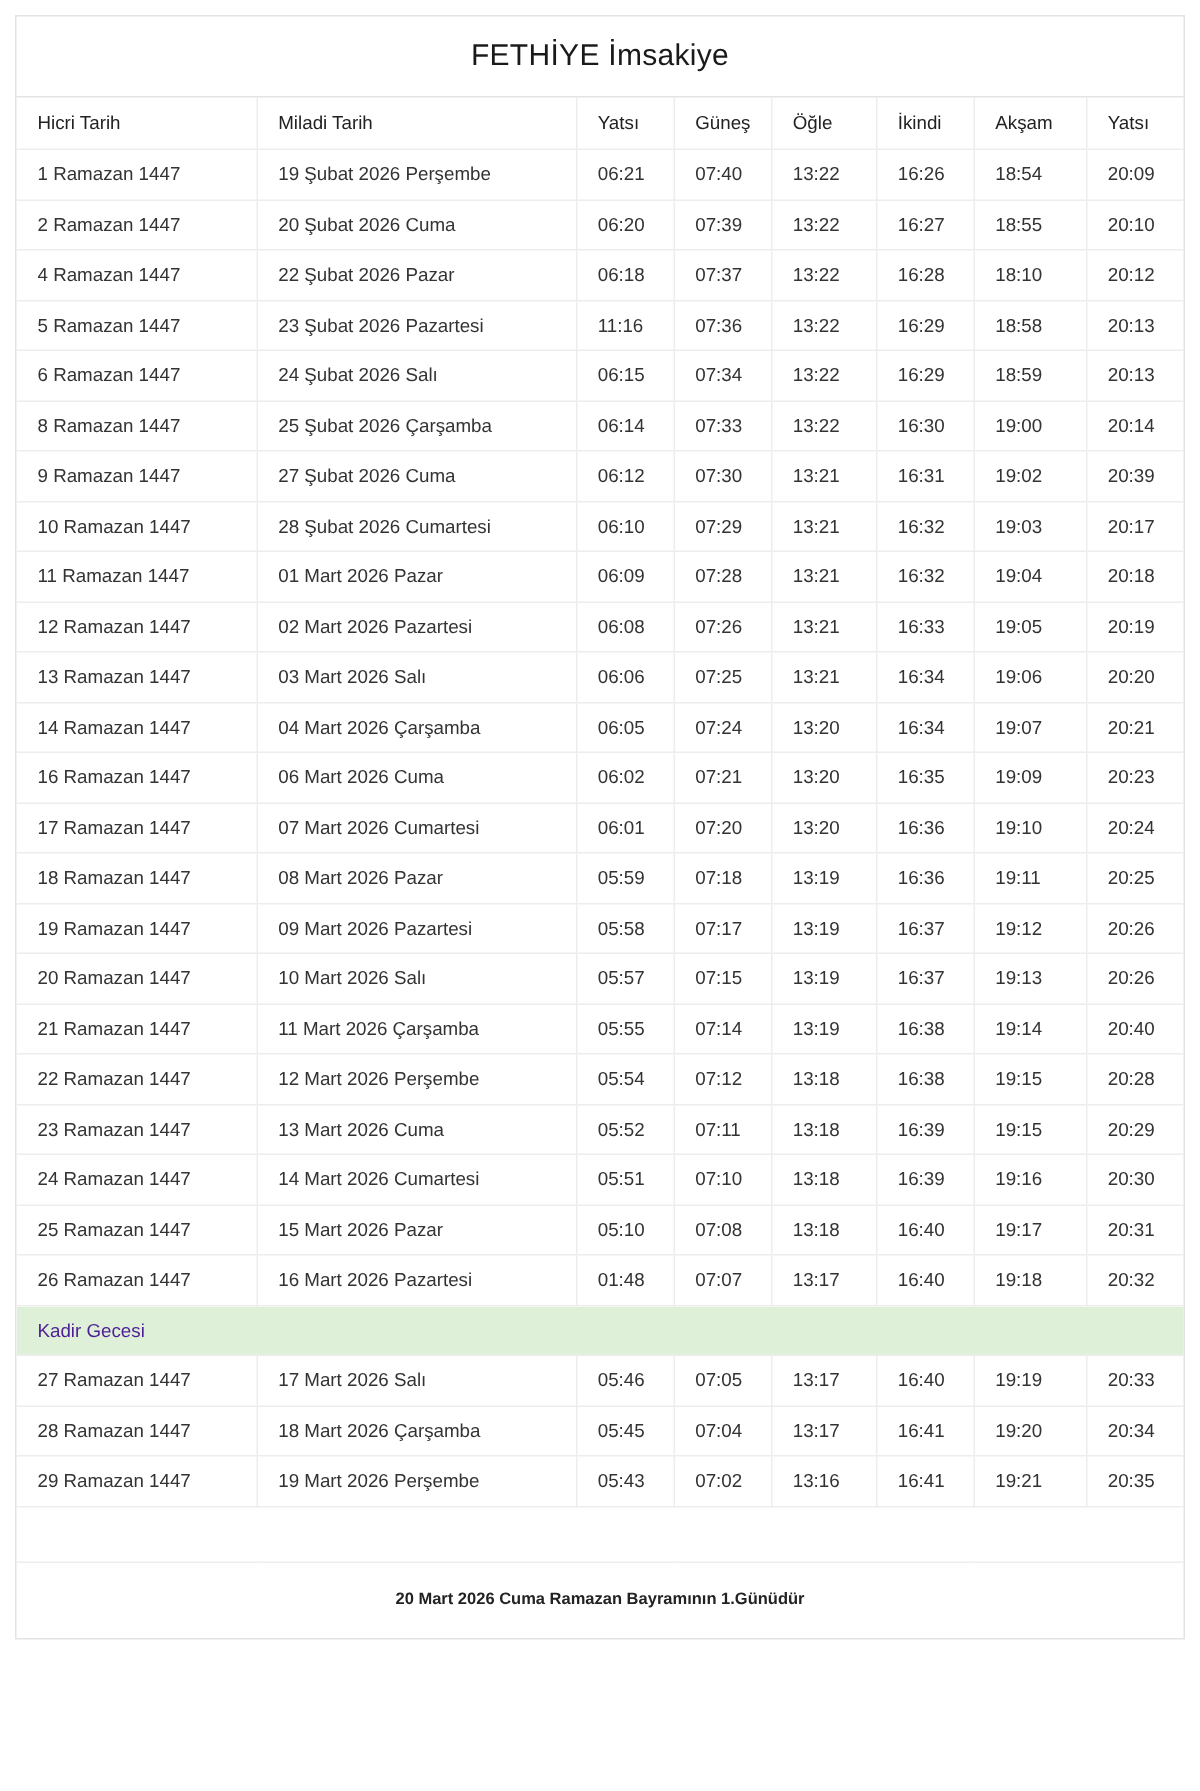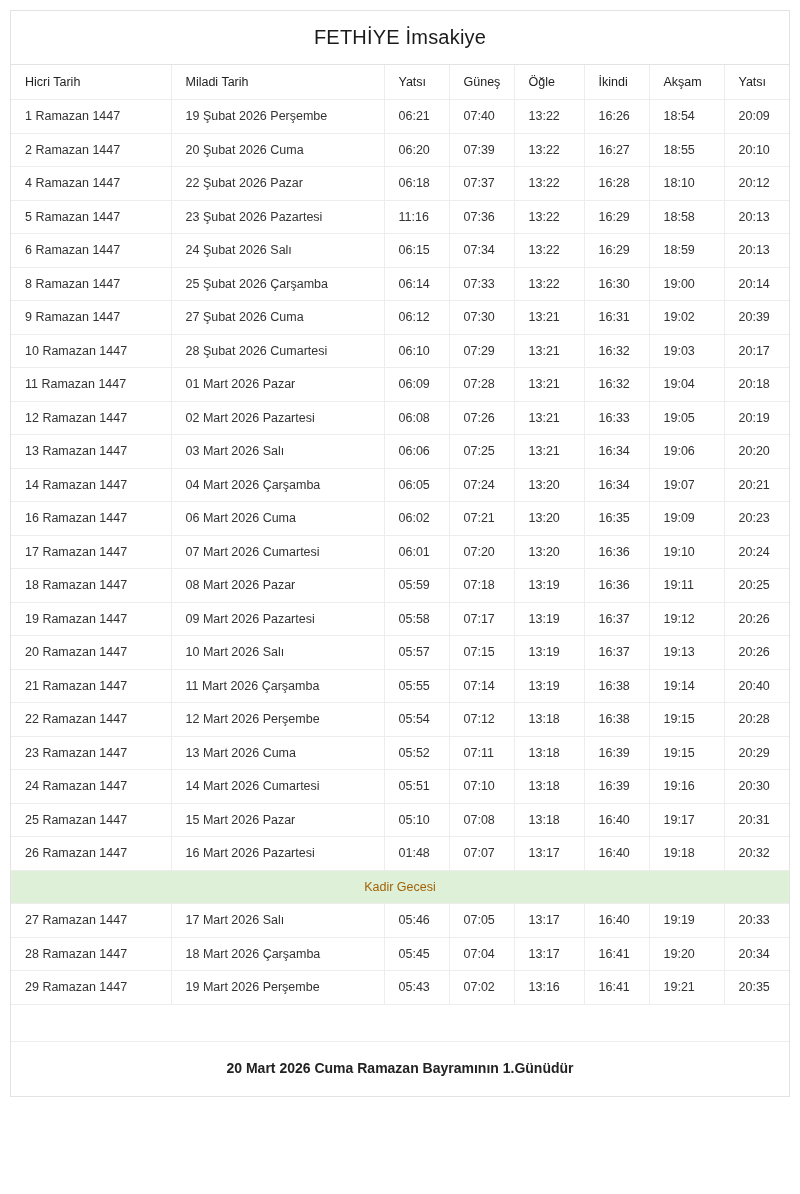--- a/index.html
+++ b/index.html
@@ -73,37 +73,37 @@
   col.c-miladi  { width: 213px; }
   col.c-imsak   { width: 65px; }
   col.c-gunes   { width: 65px; }
   col.c-ogle    { width: 70px; }
   col.c-ikindi  { width: 65px; }
   col.c-aksam   { width: 75px; }
   col.c-yatsi   { width: 65px; }
 
   tr.special-row td {
     background: #dff0d8;
-    text-align: center;
+    text-align: left;
     border-right: 1px solid #d3e6c8;
-    color: #a16207;
+    color: #4c1d95;
   }
   tr.spacer-row td {
     height: 36px;
     border-right: none;
   }
   .footer-cell {
     border-right: none !important;
     border-bottom: none !important;
     height: auto !important;
     padding: 18px 14px 20px 14px !important;
     text-align: center;
   }
   .footer-line {
-    font-size: 14px;
+    font-size: 11px;
     font-weight: bold;
     color: #222222;
     text-align: center;
   }
 </style>
 </head>
 <body>
 
 <div class="page">
   <div class="panel">

